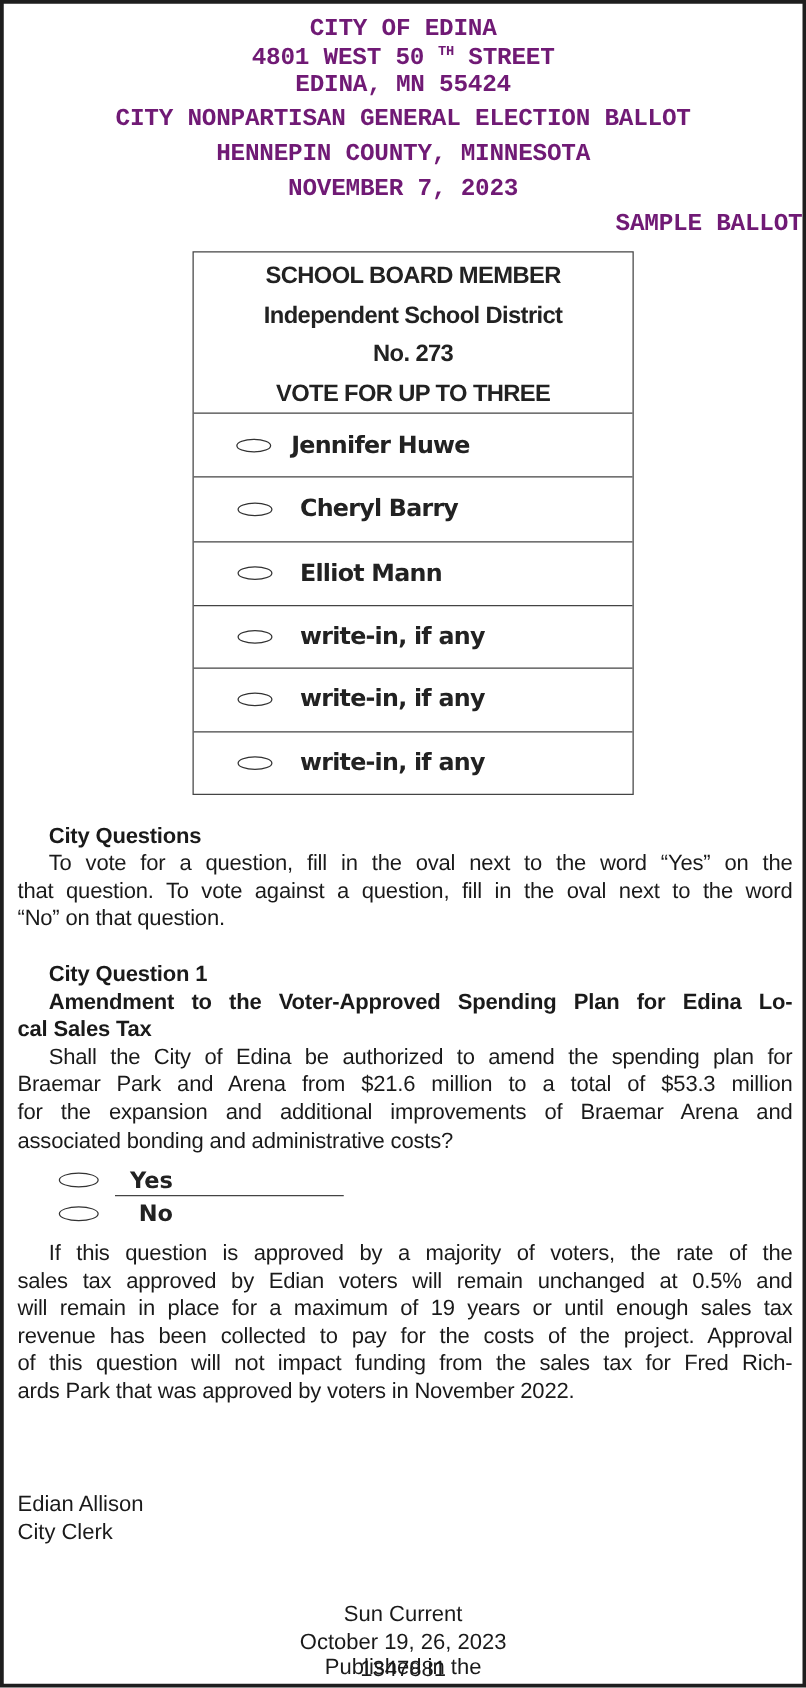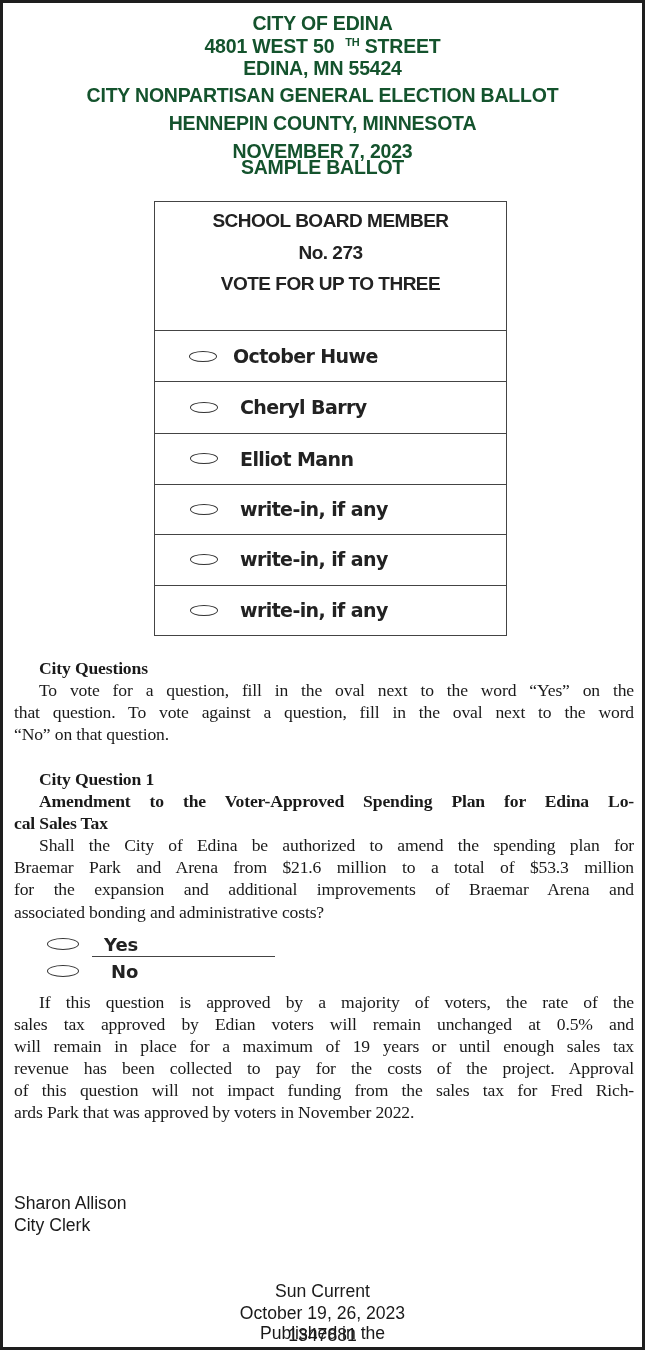--- a/index.html
+++ b/index.html
@@ -9,22 +9,22 @@
       width: 645px; height: 1350px;
       box-sizing: border-box;
       border: 3px solid #1e1e1e;
       background: #ffffff;
       color: #1a1a1a;
       font-family: "Liberation Sans", sans-serif;
     }
     .hdr {
       position: absolute; left: 0; right: 0;
       text-align: center; font-weight: bold;
-      font-family: Liberation Sans, sans-serif;
-      color: #14532d;
+      font-family: Liberation Mono, monospace;
+      color: #701a75;
       font-size: 19.5px; line-height: 20px;
       letter-spacing: -0.2px;
       white-space: nowrap;
     }
     .hdr sup { font-size: 11px; vertical-align: 0; position: relative; top: -7px; margin-left: 11px; }
     .box {
       position: absolute;
       left: 151px; top: 198px;
       width: 353px; height: 435px;
       border: 1.5px solid #444;
@@ -69,51 +69,52 @@
     .para {
       position: absolute; left: 11px; width: 620px;
       font-family: "Liberation Sans", sans-serif;
       font-size: 17.6px; line-height: 22.1px;
       color: #1a1a1a;
       text-align: justify;
       letter-spacing: -0.15px;
     }
     .para .ind { display: inline-block; width: 25px; }
     .bold { font-weight: bold; }
-    .line { display: block; white-space: nowrap; text-align-last: justify; font-family: Liberation Serif, serif; }
+    .line { display: block; white-space: nowrap; text-align-last: justify; }
     .line.last { text-align-last: left; }
     .yn-oval { position: absolute; width: 32px; height: 12px; border: 1.5px solid #333; border-radius: 50%; box-sizing: border-box; background: #fff; }
     .yn-label { position: absolute; font-family: "DejaVu Sans", sans-serif; font-weight: bold; font-size: 18px; color: #222; }
     .yn-underline { position: absolute; height: 0; border-top: 1.5px solid #444; }
     .footer { position: absolute; left: 0; right: 0; text-align: center; font-family: "Liberation Sans", sans-serif; font-size: 17.6px; line-height: 22.1px; color: #1a1a1a; }
     .plain { position: absolute; left: 11px; font-family: "Liberation Sans", sans-serif; font-size: 17.6px; line-height: 22.1px; color: #1a1a1a; white-space: nowrap; }
   </style>
 </head>
 <body>
 
 <div class="page">
 
   <div class="hdr" style="top:10px;">CITY OF EDINA</div>
   <div class="hdr" style="top:33px;"><span>4801 WEST 50</span><sup>TH</sup><span> STREET</span></div>
   <div class="hdr" style="top:55px;">EDINA, MN  55424</div>
   <div class="hdr" style="top:82px;">CITY NONPARTISAN GENERAL ELECTION BALLOT</div>
   <div class="hdr" style="top:110px;">HENNEPIN COUNTY, MINNESOTA</div>
   <div class="hdr" style="top:138px;">NOVEMBER 7, 2023</div>
-  <div class="hdr" style="top:154px;">SAMPLE BALLOT</div>
+  <div class="hdr" style="top:166px;text-align:right;">SAMPLE BALLOT</div>
 
   <div class="box">
     <div class="box-head">
       <div>SCHOOL BOARD MEMBER</div>
+      <div>Independent School District</div>
       <div>No. 273</div>
       <div>VOTE FOR UP TO THREE</div>
     </div>
 
     <div class="row" style="top:129px;height:51px;">
       <span class="oval" style="left:34px;top:20px;"></span>
-      <span class="cand" style="left:78px;top:14px;">October Huwe</span>
+      <span class="cand" style="left:78px;top:14px;">Jennifer Huwe</span>
     </div>
     <div class="row" style="top:180px;height:52px;">
       <span class="oval" style="left:35px;top:20px;"></span>
       <span class="cand" style="left:85px;top:14px;">Cheryl Barry</span>
     </div>
     <div class="row" style="top:232px;height:51px;">
       <span class="oval" style="left:35px;top:19px;"></span>
       <span class="cand" style="left:85px;top:14px;">Elliot Mann</span>
     </div>
     <div class="row" style="top:283px;height:50px;">
@@ -160,21 +161,21 @@
   <div class="para" style="top:988px;">
     <span class="line"><span class="ind"></span><span>If this question is approved by a majority of voters, the rate of the</span></span>
     <span class="line">sales tax approved by Edian voters will remain unchanged at 0.5% and</span>
     <span class="line">will remain in place for a maximum of 19 years or until enough sales tax</span>
     <span class="line">revenue has been collected to pay for the costs of the project. Approval</span>
     <span class="line">of this question will not impact funding from the sales tax for Fred Rich-</span>
     <span class="line last">ards Park that was approved by voters in November 2022.</span>
   </div>
 
 
-  <div class="plain" style="top:1189px;">Sharon Allison</div>
+  <div class="plain" style="top:1189px;">Edian Allison</div>
   <div class="plain" style="top:1211px;">City Clerk</div>
 
   <div class="footer" style="top:1319px;">Published in the</div>
   <div class="footer" style="top:1277px;">Sun Current</div>
   <div class="footer" style="top:1299px;">October 19, 26, 2023</div>
   <div class="footer" style="top:1321px;">1347881</div>
 
 </div>
 
 </body></html>

